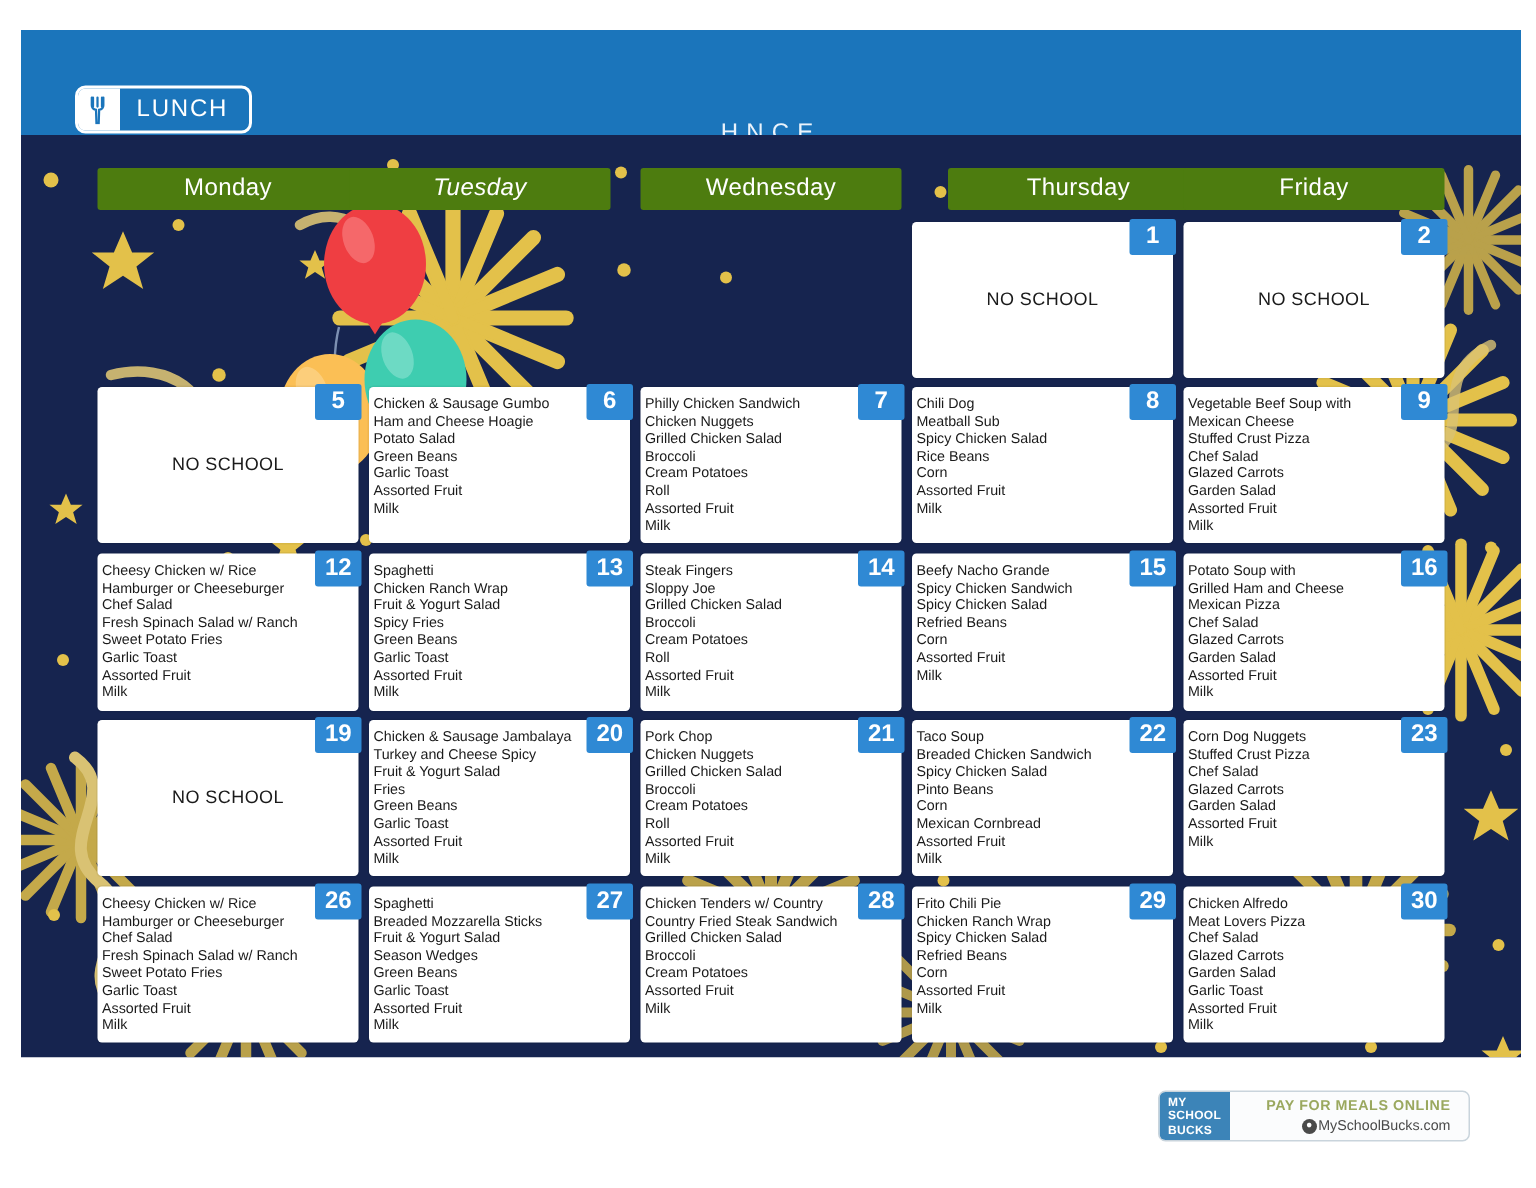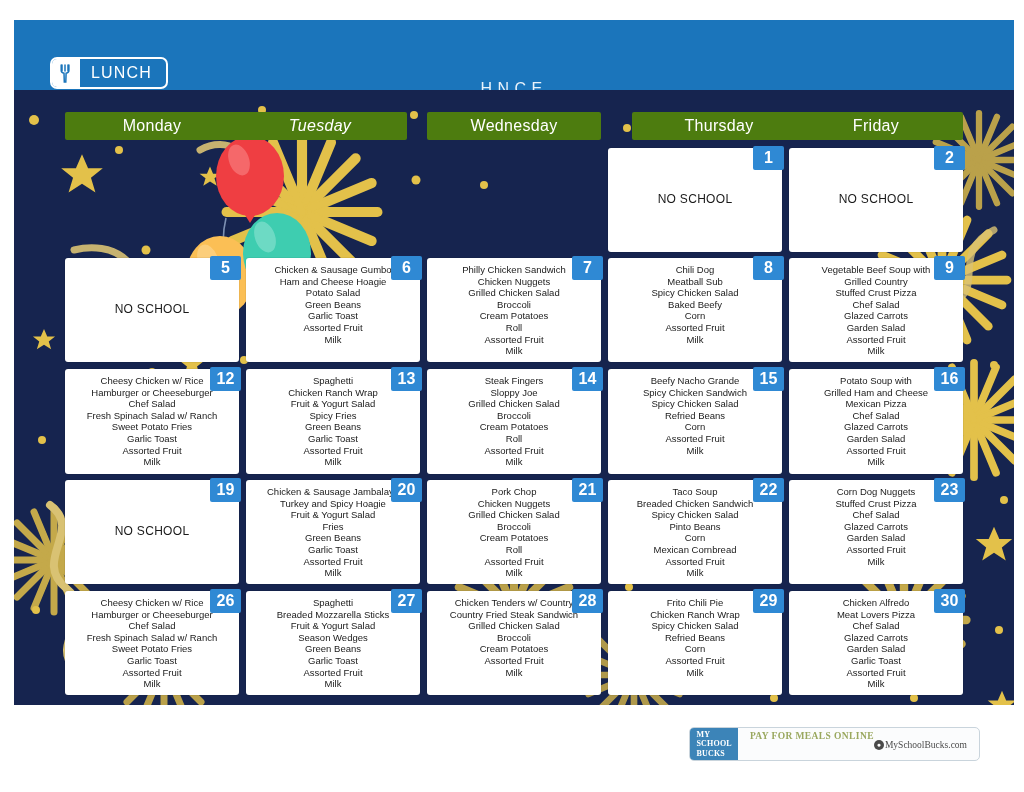--- a/index.html
+++ b/index.html
@@ -60,45 +60,45 @@
     overflow:visible;
   }
   .cell .num{
     position:absolute;right:-2px;top:-2px;
     min-width:25px;height:24px;background:#2f89d4;color:#ffffff;
     font-size:16px;font-weight:bold;text-align:center;line-height:24px;
     padding:0 3px;border-radius:2px;z-index:3;
   }
   .cell .items{
     position:relative;z-index:1;
-    padding:6px 3px 4px 3px;text-align:center;
+    padding:6px 3px 4px 3px;text-align:left;
     color:#1a1a1a;font-size:9.5px;line-height:11.6px;
     white-space:nowrap;
   }
   .cell .items div{overflow:visible;}
   .cell.noschool .items{
     display:flex;align-items:center;justify-content:center;
     height:100%;padding:0;font-size:12px;letter-spacing:.3px;
   }
 
   
   .footer{
     position:absolute;left:14px;top:705px;width:1000px;height:72px;background:#ffffff;
   }
   .msb{
     position:absolute;right:34px;top:22px;
     display:flex;align-items:stretch;height:32px;
-    border:1px solid #c9d4dc;border-radius:5px;background:#fbfcfd;overflow:hidden;font-family:Liberation Serif, serif;
+    border:1px solid #c9d4dc;border-radius:5px;background:#fbfcfd;overflow:hidden;
   }
   .msb .logo{
     background:#3c84b8;color:#ffffff;font-size:8px;font-weight:bold;
     line-height:9.5px;padding:3px 6px;text-align:left;letter-spacing:.2px;
     display:flex;flex-direction:column;justify-content:center;
   }
-  .msb .right{padding:3px 12px 3px 12px;display:flex;flex-direction:row;justify-content:center;}
+  .msb .right{padding:3px 12px 3px 24px;display:flex;flex-direction:column;justify-content:center;align-items:flex-end;}
   .msb .l1{color:#9aa85f;font-size:9.5px;font-weight:bold;letter-spacing:.4px;}
   .msb .l2{color:#4a4a4a;font-size:9.5px;display:flex;align-items:center;gap:1px;margin-top:2px;}
   .msb .dot{
     width:10px;height:10px;border-radius:50%;background:#4a4a4a;color:#fff;
     font-size:7px;line-height:10px;text-align:center;display:inline-block;
   }
 </style>
 </head>
 <body>
 
@@ -287,31 +287,31 @@
             <div>Assorted Fruit</div>
             <div>Milk</div>
           </div>
         </div>
         <div class="cell" style="left: 594px; top: 110px; width: 174px; height: 104px;">
           <div class="num">8</div>
           <div class="items">
             <div>Chili Dog</div>
             <div>Meatball Sub</div>
             <div>Spicy Chicken Salad</div>
-            <div>Baked Beefy</div>
+            <div>Rice Beans</div>
             <div>Corn</div>
             <div>Assorted Fruit</div>
             <div>Milk</div>
           </div>
         </div>
         <div class="cell" style="left: 775px; top: 110px; width: 174px; height: 104px;">
           <div class="num">9</div>
           <div class="items">
             <div>Vegetable Beef Soup with</div>
-            <div>Grilled Country</div>
+            <div>Mexican Cheese</div>
             <div>Stuffed Crust Pizza</div>
             <div>Chef Salad</div>
             <div>Glazed Carrots</div>
             <div>Garden Salad</div>
             <div>Assorted Fruit</div>
             <div>Milk</div>
           </div>
         </div>
         <div class="cell" style="left: 51px; top: 221px; width: 174px; height: 105px;">
           <div class="num">12</div>
@@ -380,21 +380,21 @@
         <div class="cell noschool" style="left: 51px; top: 332px; width: 174px; height: 104px;">
           <div class="num">19</div>
           <div class="items">
             <span>NO SCHOOL</span>
           </div>
         </div>
         <div class="cell" style="left: 232px; top: 332px; width: 174px; height: 104px;">
           <div class="num">20</div>
           <div class="items">
             <div>Chicken &amp; Sausage Jambalaya</div>
-            <div>Turkey and Spicy Hoagie</div>
+            <div>Turkey and Cheese Spicy</div>
             <div>Fruit &amp; Yogurt Salad</div>
             <div>Fries</div>
             <div>Green Beans</div>
             <div>Garlic Toast</div>
             <div>Assorted Fruit</div>
             <div>Milk</div>
           </div>
         </div>
         <div class="cell" style="left: 413px; top: 332px; width: 174px; height: 104px;">
           <div class="num">21</div>

